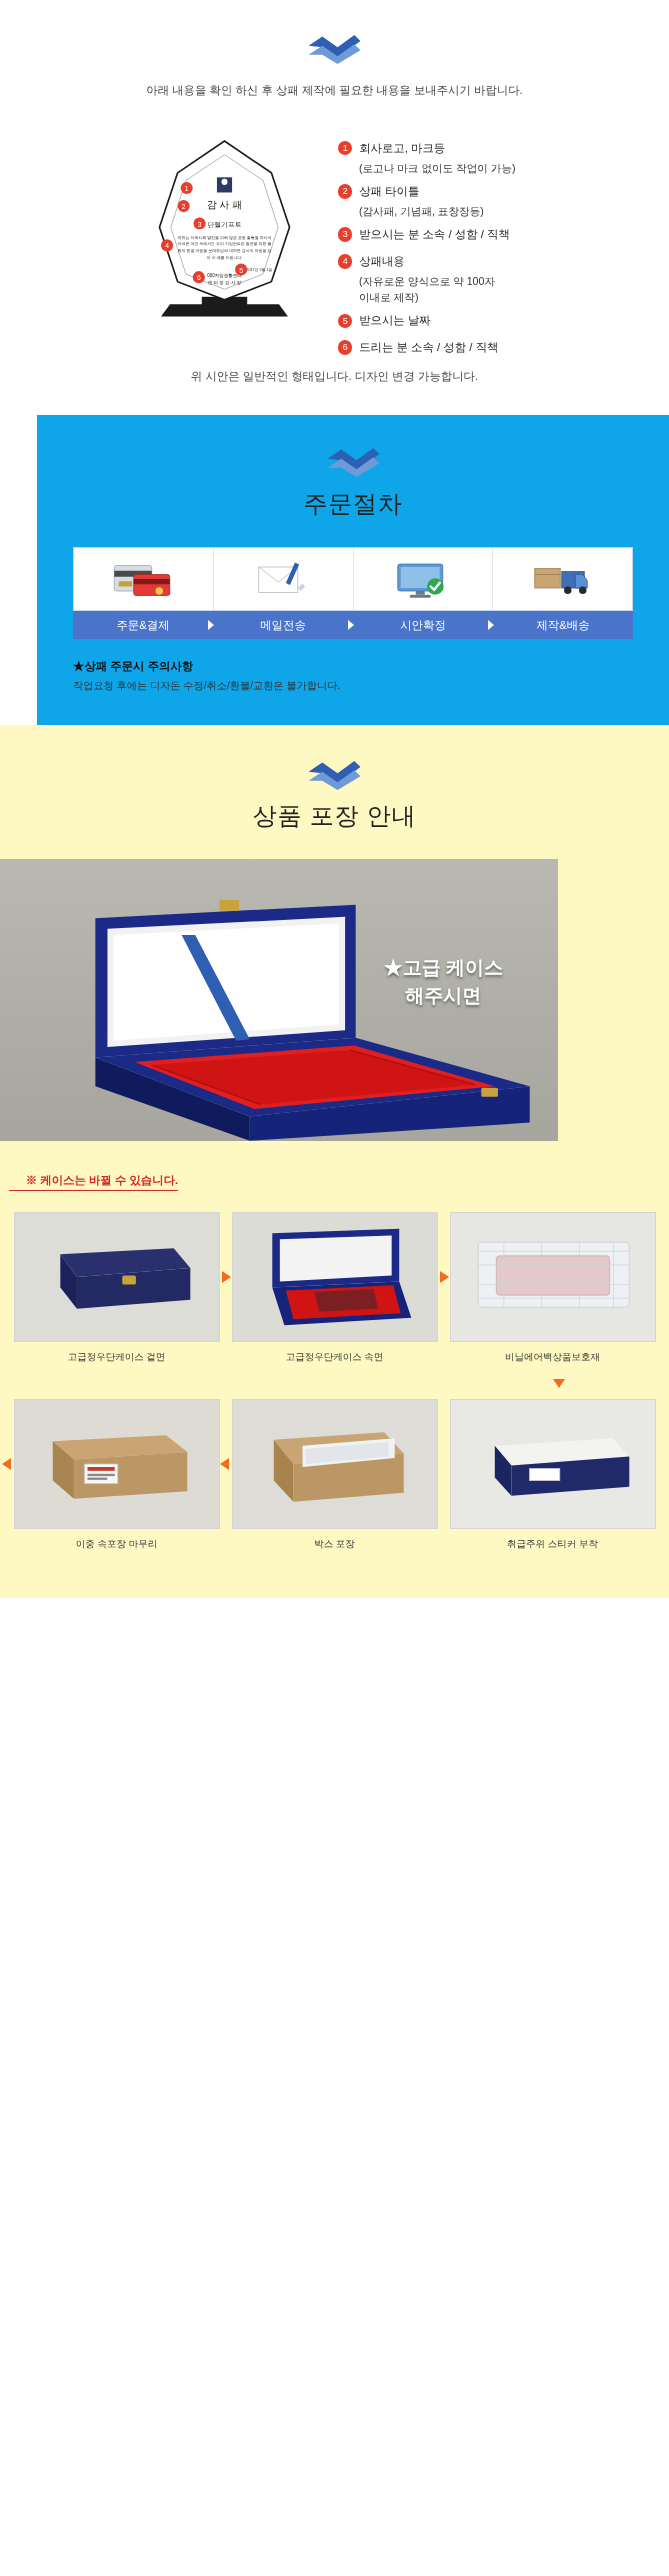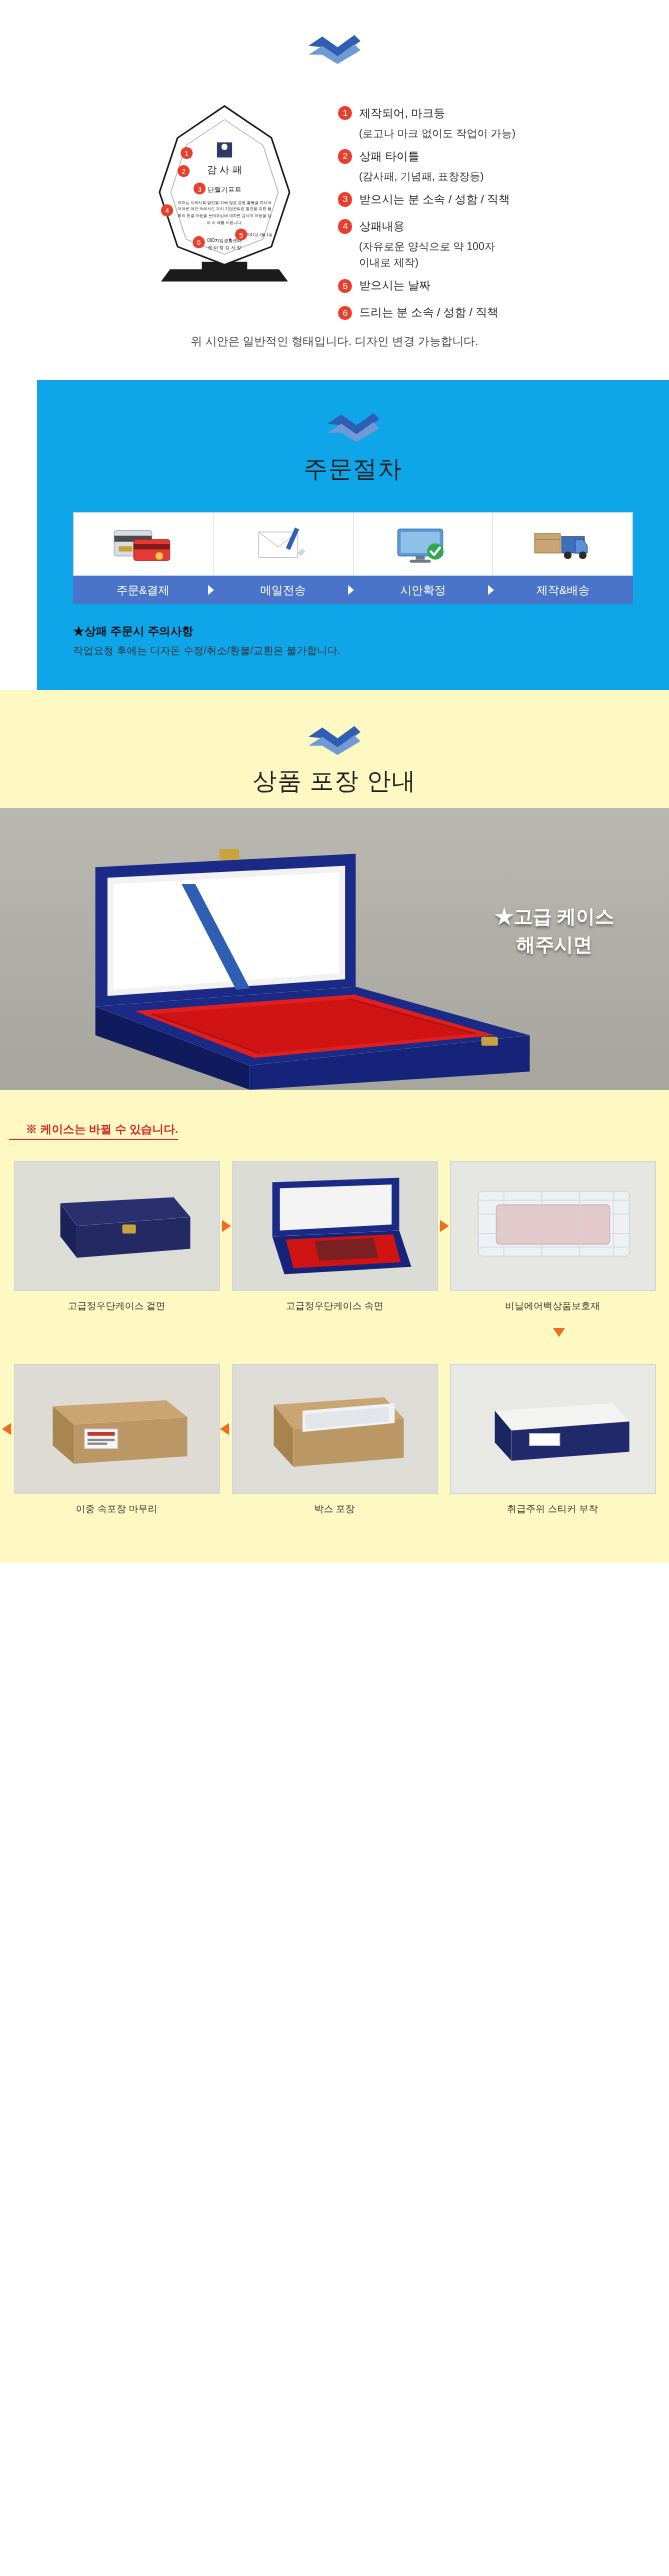--- a/index.html
+++ b/index.html
@@ -168,22 +168,22 @@
     width: 560px;
     margin: 4.5px auto 0 auto;
     font-size: 10.2px;
     color: #333333;
   }
 
   
   .sec3 { padding: 36px 0 0 0; background: #fef9c3; }
 
   .case-photo {
-    margin-top: 11px;
-    width: 669px;
+    margin-top: 27px;
+    width: 558px;
     height: 282px;
     background: linear-gradient(180deg, #b9b9b1 0%, #aeaea6 55%, #a6a69e 100%);
     position: relative;
     overflow: hidden;
   }
   .case-badge {
     position: absolute;
     right: 55px;
     top: 95px;
     text-align: center;
@@ -203,21 +203,21 @@
     display: inline-block;
     margin-left: 9px;
     padding-bottom: 2.3px;
   }
   .case-caption-wrap { padding: 15px 0 0 0; }
 
   
   .grid {
     display: grid;
     grid-template-columns: repeat(3, 1fr);
-    gap: 16px 12px;
+    gap: 0 12px;
     width: 642px;
     margin: 21px auto 0 auto;
     position: relative;
   }
   .cell { position: relative; padding-bottom: 12px; }
   .cell .photo {
     width: 100%;
     height: 130px;
     border: 0.8px solid #d5d5d5;
     background: #e7e7e5;
@@ -261,20 +261,21 @@
 
   <div class="sec1">
 
     <div class="chev">
       <svg width="55" height="29" viewBox="0 0 72 38" aria-hidden="true">
         <path d="M2 14 L20 2 L40 16 L62 0 L70 8 L40 30 L20 16 Z" fill="#2f5fb3"></path>
         <path d="M2 26 L20 14 L40 28 L62 12 L70 20 L40 38 L20 26 Z" fill="#6f9ad6"></path>
       </svg>
     </div>
 
+    <div class="section-sub">아래 내용을 확인 하신 후 상패 제작에 필요한 내용을 보내주시기 바랍니다.</div>
 
     <div class="sample-wrap">
 
       <div class="plaque-box">
         <svg width="227" height="189" viewBox="0 0 300 250" aria-hidden="true">
 
           <polygon points="78,228 222,228 234,244 66,244" fill="#1b1b1b"></polygon>
           <rect x="120" y="218" width="60" height="12" fill="#1b1b1b"></rect>
 
           <polygon points="88,54 150,12 212,54 236,126 212,198 150,222 88,198 64,126" fill="#ffffff" stroke="#1b1b1b" stroke-width="2.2"></polygon>
@@ -305,21 +306,21 @@
             <text x="172" y="186" font-size="9" fill="#fff" text-anchor="middle" font-family="Liberation Sans, sans-serif">5</text>
           <circle cx="116" cy="192" r="8" fill="#e83e2c"></circle>
             <text x="116" y="196" font-size="9" fill="#fff" text-anchor="middle" font-family="Liberation Sans, sans-serif">6</text>
         </svg>
       </div>
 
       <div class="legend">
 
         <div class="legend-row">
           <span class="num">1</span>
-          <span class="legend-text">제작되어, 마크등</span>
+          <span class="legend-text">회사로고, 마크등</span>
         </div>
         <div class="legend-note">(로고나 마크 없이도 작업이 가능)</div>
 
         <div class="legend-row">
           <span class="num">2</span>
           <span class="legend-text">상패 타이틀</span>
         </div>
         <div class="legend-note">(감사패, 기념패, 표창장등)</div>
 
         <div class="legend-row">

